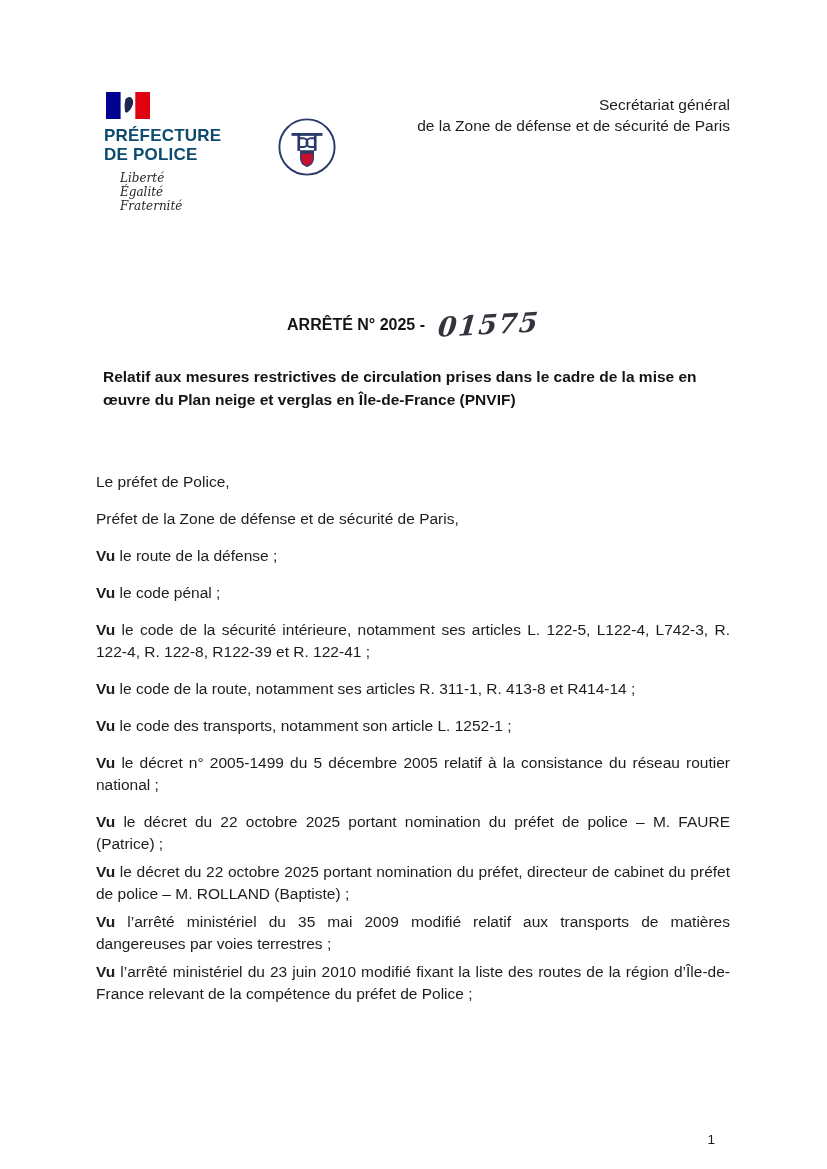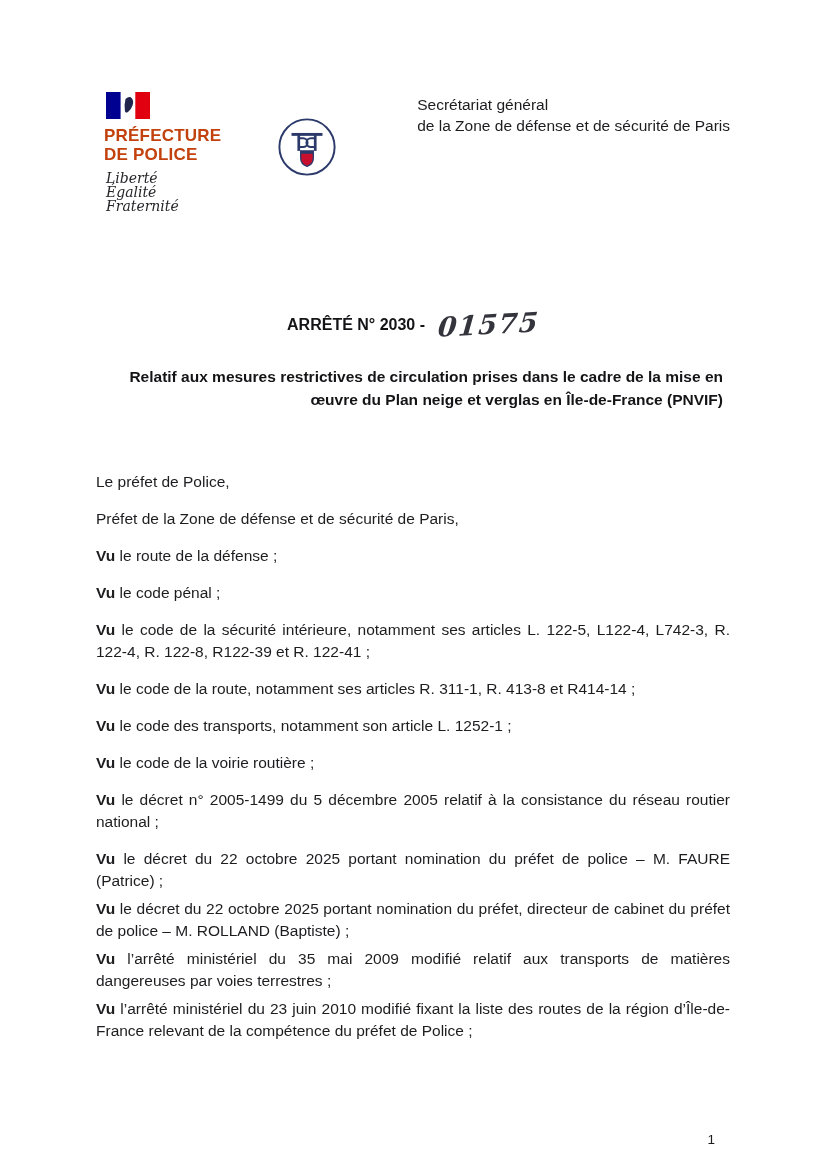--- a/index.html
+++ b/index.html
@@ -6,32 +6,32 @@
   .page{
     width:827px;height:1169px;background:#ffffff;position:relative;
     font-family:"Liberation Sans",sans-serif;color:#1d1d20;
     box-sizing:border-box;padding:92px 97px 0 96px;margin:0 auto;
     overflow:hidden;
   }
   
   .doc-header{display:flex;align-items:flex-start;}
   .brand{width:132px;flex:0 0 auto;margin-left:8px;}
   .flag{width:44px;height:27px;display:block;margin:0 0 7px 2px;}
-  .brand-name{font-weight:bold;font-size:17px;line-height:19px;letter-spacing:.2px;color:#c2410c;}
-  .motto{font-family:"DejaVu Serif",serif;font-style:italic;font-size:14px;line-height:14px;margin-top:7px;margin-left:2px;color:#26262a;}
+  .brand-name{font-weight:bold;font-size:17px;line-height:19px;letter-spacing:.2px;color:#0c4a6e;}
+  .motto{font-family:"DejaVu Serif",serif;font-style:italic;font-size:12px;line-height:14px;margin-top:7px;margin-left:16px;color:#26262a;}
   .seal{margin-left:40px;margin-top:24px;flex:0 0 auto;}
-  .header-right{margin-left:auto;text-align:left;font-size:15.5px;line-height:21px;color:#1d1d20;padding-top:2px;}
+  .header-right{margin-left:auto;text-align:right;font-size:15.5px;line-height:21px;color:#1d1d20;padding-top:2px;}
   
   .title-line{margin-top:96px;text-align:center;font-weight:bold;font-size:16px;color:#141417;}
   .hand{
     font-family:"DejaVu Serif",serif;font-style:italic;font-weight:600;
     font-size:27px;color:#34343d;display:inline-block;
     transform:rotate(-3deg) skewX(-8deg);margin-left:8px;vertical-align:-4px;letter-spacing:1.5px;
   }
-  .subtitle{margin:25px auto 0;width:620px;text-align:right;font-weight:bold;font-size:15.5px;line-height:23px;color:#141417;}
+  .subtitle{margin:25px auto 0;width:620px;text-align:left;font-weight:bold;font-size:15.5px;line-height:23px;color:#141417;}
   
   .doc-body{margin-top:60px;font-size:15.5px;line-height:22px;text-align:justify;color:#1d1d20;}
   .para{margin:0 0 15px;}
   .para.tight{margin-bottom:6px;}
   .para.last{margin-bottom:0;}
   .lead{font-weight:bold;}
   
   .page-number{position:absolute;right:112px;bottom:22px;font-size:13.5px;color:#1d1d20;}
 </style>
 </head>
@@ -70,35 +70,34 @@
     </svg>
 
     <div class="header-right">
       <div>Secrétariat général</div>
       <div>de la Zone de défense et de sécurité de Paris</div>
     </div>
   </header>
 
   <main>
     <div class="title-line">
-      <span>ARRÊTÉ N° 2030 -</span>
+      <span>ARRÊTÉ N° 2025 -</span>
       <span class="hand">01575</span>
     </div>
     <h2 class="subtitle">Relatif aux mesures restrictives de circulation prises dans le cadre de la mise en œuvre du Plan neige et verglas en Île-de-France (PNVIF)</h2>
 
     <section class="doc-body">
       <p class="para"><span>Le préfet de Police,</span></p>
       <p class="para"><span>Préfet de la Zone de défense et de sécurité de Paris,</span></p>
 
       <p class="para"><strong class="lead">Vu</strong><span> le route de la défense ;</span></p>
       <p class="para"><strong class="lead">Vu</strong><span> le code pénal ;</span></p>
       <p class="para"><strong class="lead">Vu</strong><span> le code de la sécurité intérieure, notamment ses articles L. 122-5, L122-4, L742-3, R. 122-4, R. 122-8, R122-39 et R. 122-41 ;</span></p>
       <p class="para"><strong class="lead">Vu</strong><span> le code de la route, notamment ses articles R. 311-1, R. 413-8 et R414-14 ;</span></p>
       <p class="para"><strong class="lead">Vu</strong><span> le code des transports, notamment son article L. 1252-1 ;</span></p>
-      <p class="para"><strong class="lead">Vu</strong><span> le code de la voirie routière ;</span></p>
       <p class="para"><strong class="lead">Vu</strong><span> le décret n° 2005-1499 du 5 décembre 2005 relatif à la consistance du réseau routier national ;</span></p>
       <p class="para tight"><strong class="lead">Vu</strong><span> le décret du 22 octobre 2025 portant nomination du préfet de police – M. FAURE (Patrice) ;</span></p>
       <p class="para tight"><strong class="lead">Vu</strong><span> le décret du 22 octobre 2025 portant nomination du préfet, directeur de cabinet du préfet de police – M. ROLLAND (Baptiste) ;</span></p>
       <p class="para tight"><strong class="lead">Vu</strong><span> l’arrêté ministériel du 35 mai 2009 modifié relatif aux transports de matières dangereuses par voies terrestres ;</span></p>
       <p class="para last"><strong class="lead">Vu</strong><span> l’arrêté ministériel du 23 juin 2010 modifié fixant la liste des routes de la région d’Île-de-France relevant de la compétence du préfet de Police ;</span></p>
     </section>
   </main>
 
   <div class="page-number">1</div>
 

